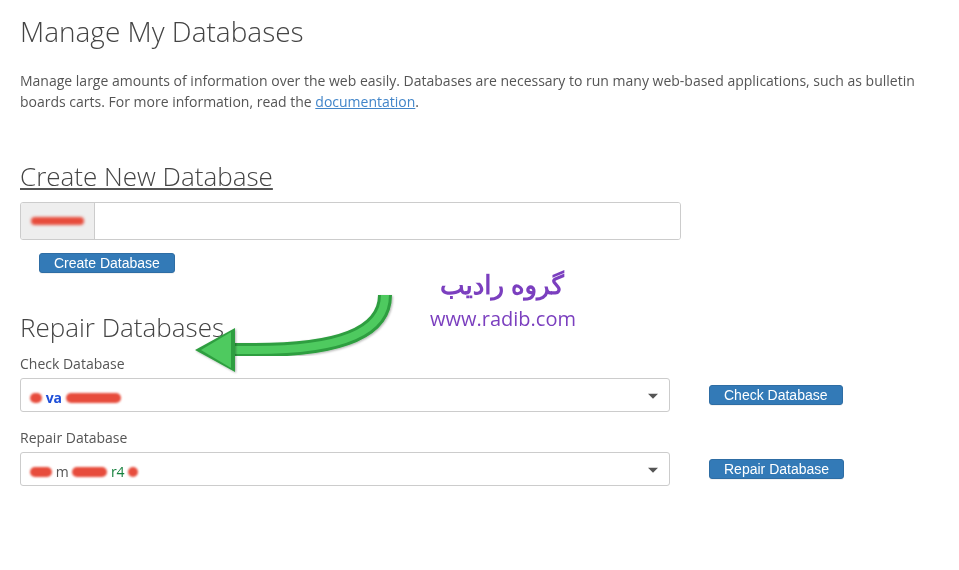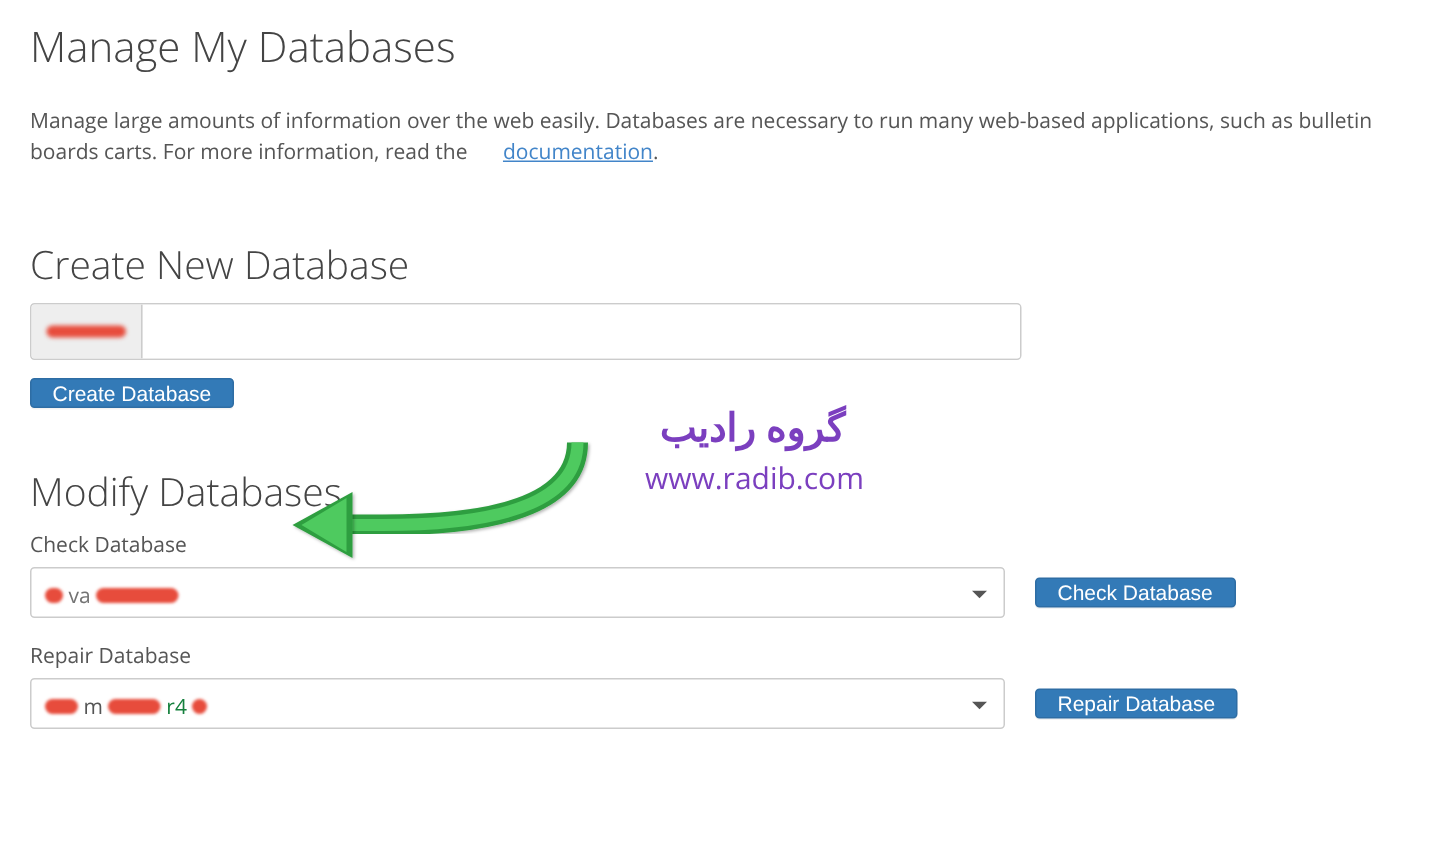--- a/index.html
+++ b/index.html
@@ -24,21 +24,20 @@
       margin-bottom: 6px;
       margin-top: 20px;
     }
     .description {
       margin-bottom: 45px;
       color: #555;
     }
     .description a {
       color: #4285c9;
       text-decoration: underline;
-      margin-left: 20px;
     }
     .label {
       display: block;
       margin-bottom: 4px;
       color: #555;
       font-size: 14px;
     }
     .input-row {
       display: flex;
       width: 661px;
@@ -78,22 +77,23 @@
     }
     .btn {
       background: #337ab7;
       color: #fff;
       border: 1px solid #2e6da4;
       border-radius: 3px;
       padding: 1px 14px;
       font-size: 14px;
       cursor: pointer;
       box-shadow: 0 1px 0 rgba(0,0,0,0.05);
-    }
-    .create-block { margin-bottom: 35px; }
+      margin-left: 19px;
+    }
+    .create-block { margin-bottom: 35px; text-decoration: underline; }
     .select-row {
       display: flex;
       align-items: center;
       gap: 20px;
       margin-bottom: 15px;
     }
     .select-wrap {
       position: relative;
       width: 650px;
     }
@@ -180,31 +180,31 @@
     <h2>Create New Database</h2>
     <div class="input-row">
       <div class="input-prefix">
         <span class="redact">xxxxxxx_</span>
       </div>
       <input type="text" class="input-field" value="" style="">
     </div>
     <button class="btn">Create Database</button>
   </div>
 
-  <h2>Modify Databases</h2>
+  <h2>Repair Databases</h2>
 
   <label class="label">Check Database</label>
   <div class="select-row">
     <div class="select-wrap">
       <select>
         <option></option>
       </select>
       <div class="select-option-redact">
         <span class="red-smudge" style="width:12px;"></span>
-        <span style="color:#737373;">va</span>
+        <span style="color:#1d4ed8;font-weight:bold;">va</span>
         <span class="red-smudge" style="width:55px;"></span>
       </div>
     </div>
     <button class="btn">Check Database</button>
   </div>
 
   <label class="label">Repair Database</label>
   <div class="select-row">
     <div class="select-wrap">
       <select>

